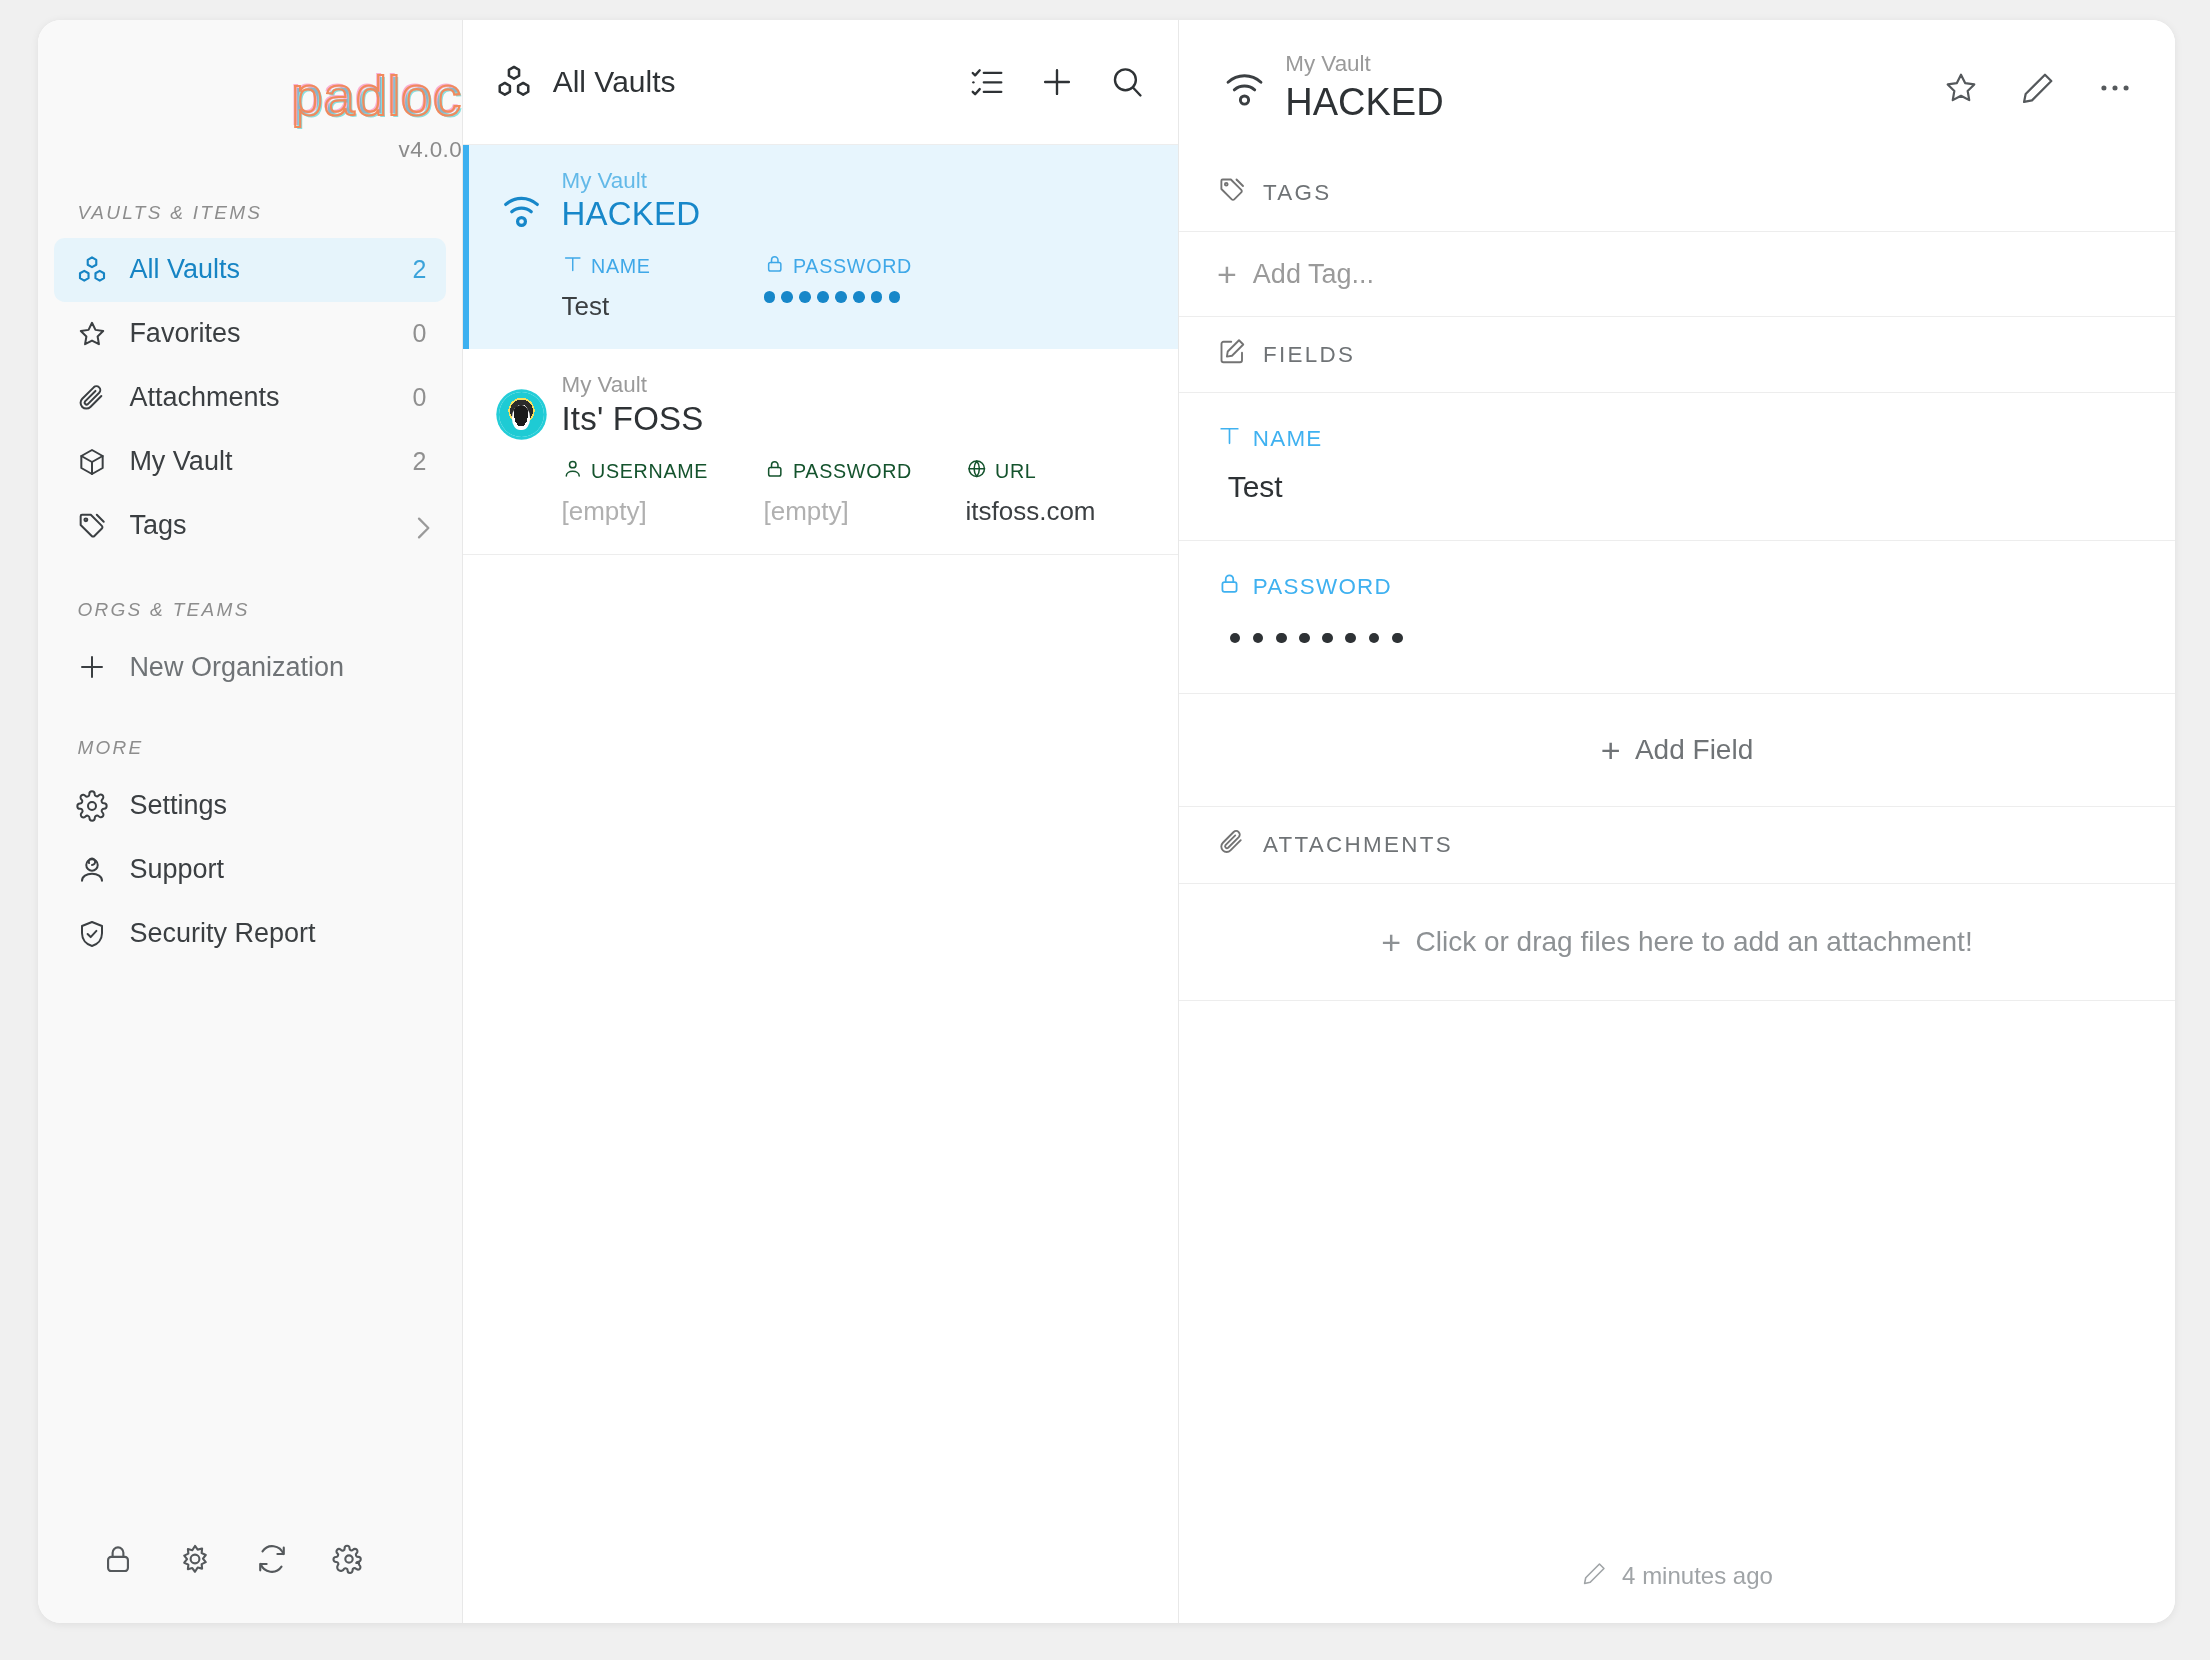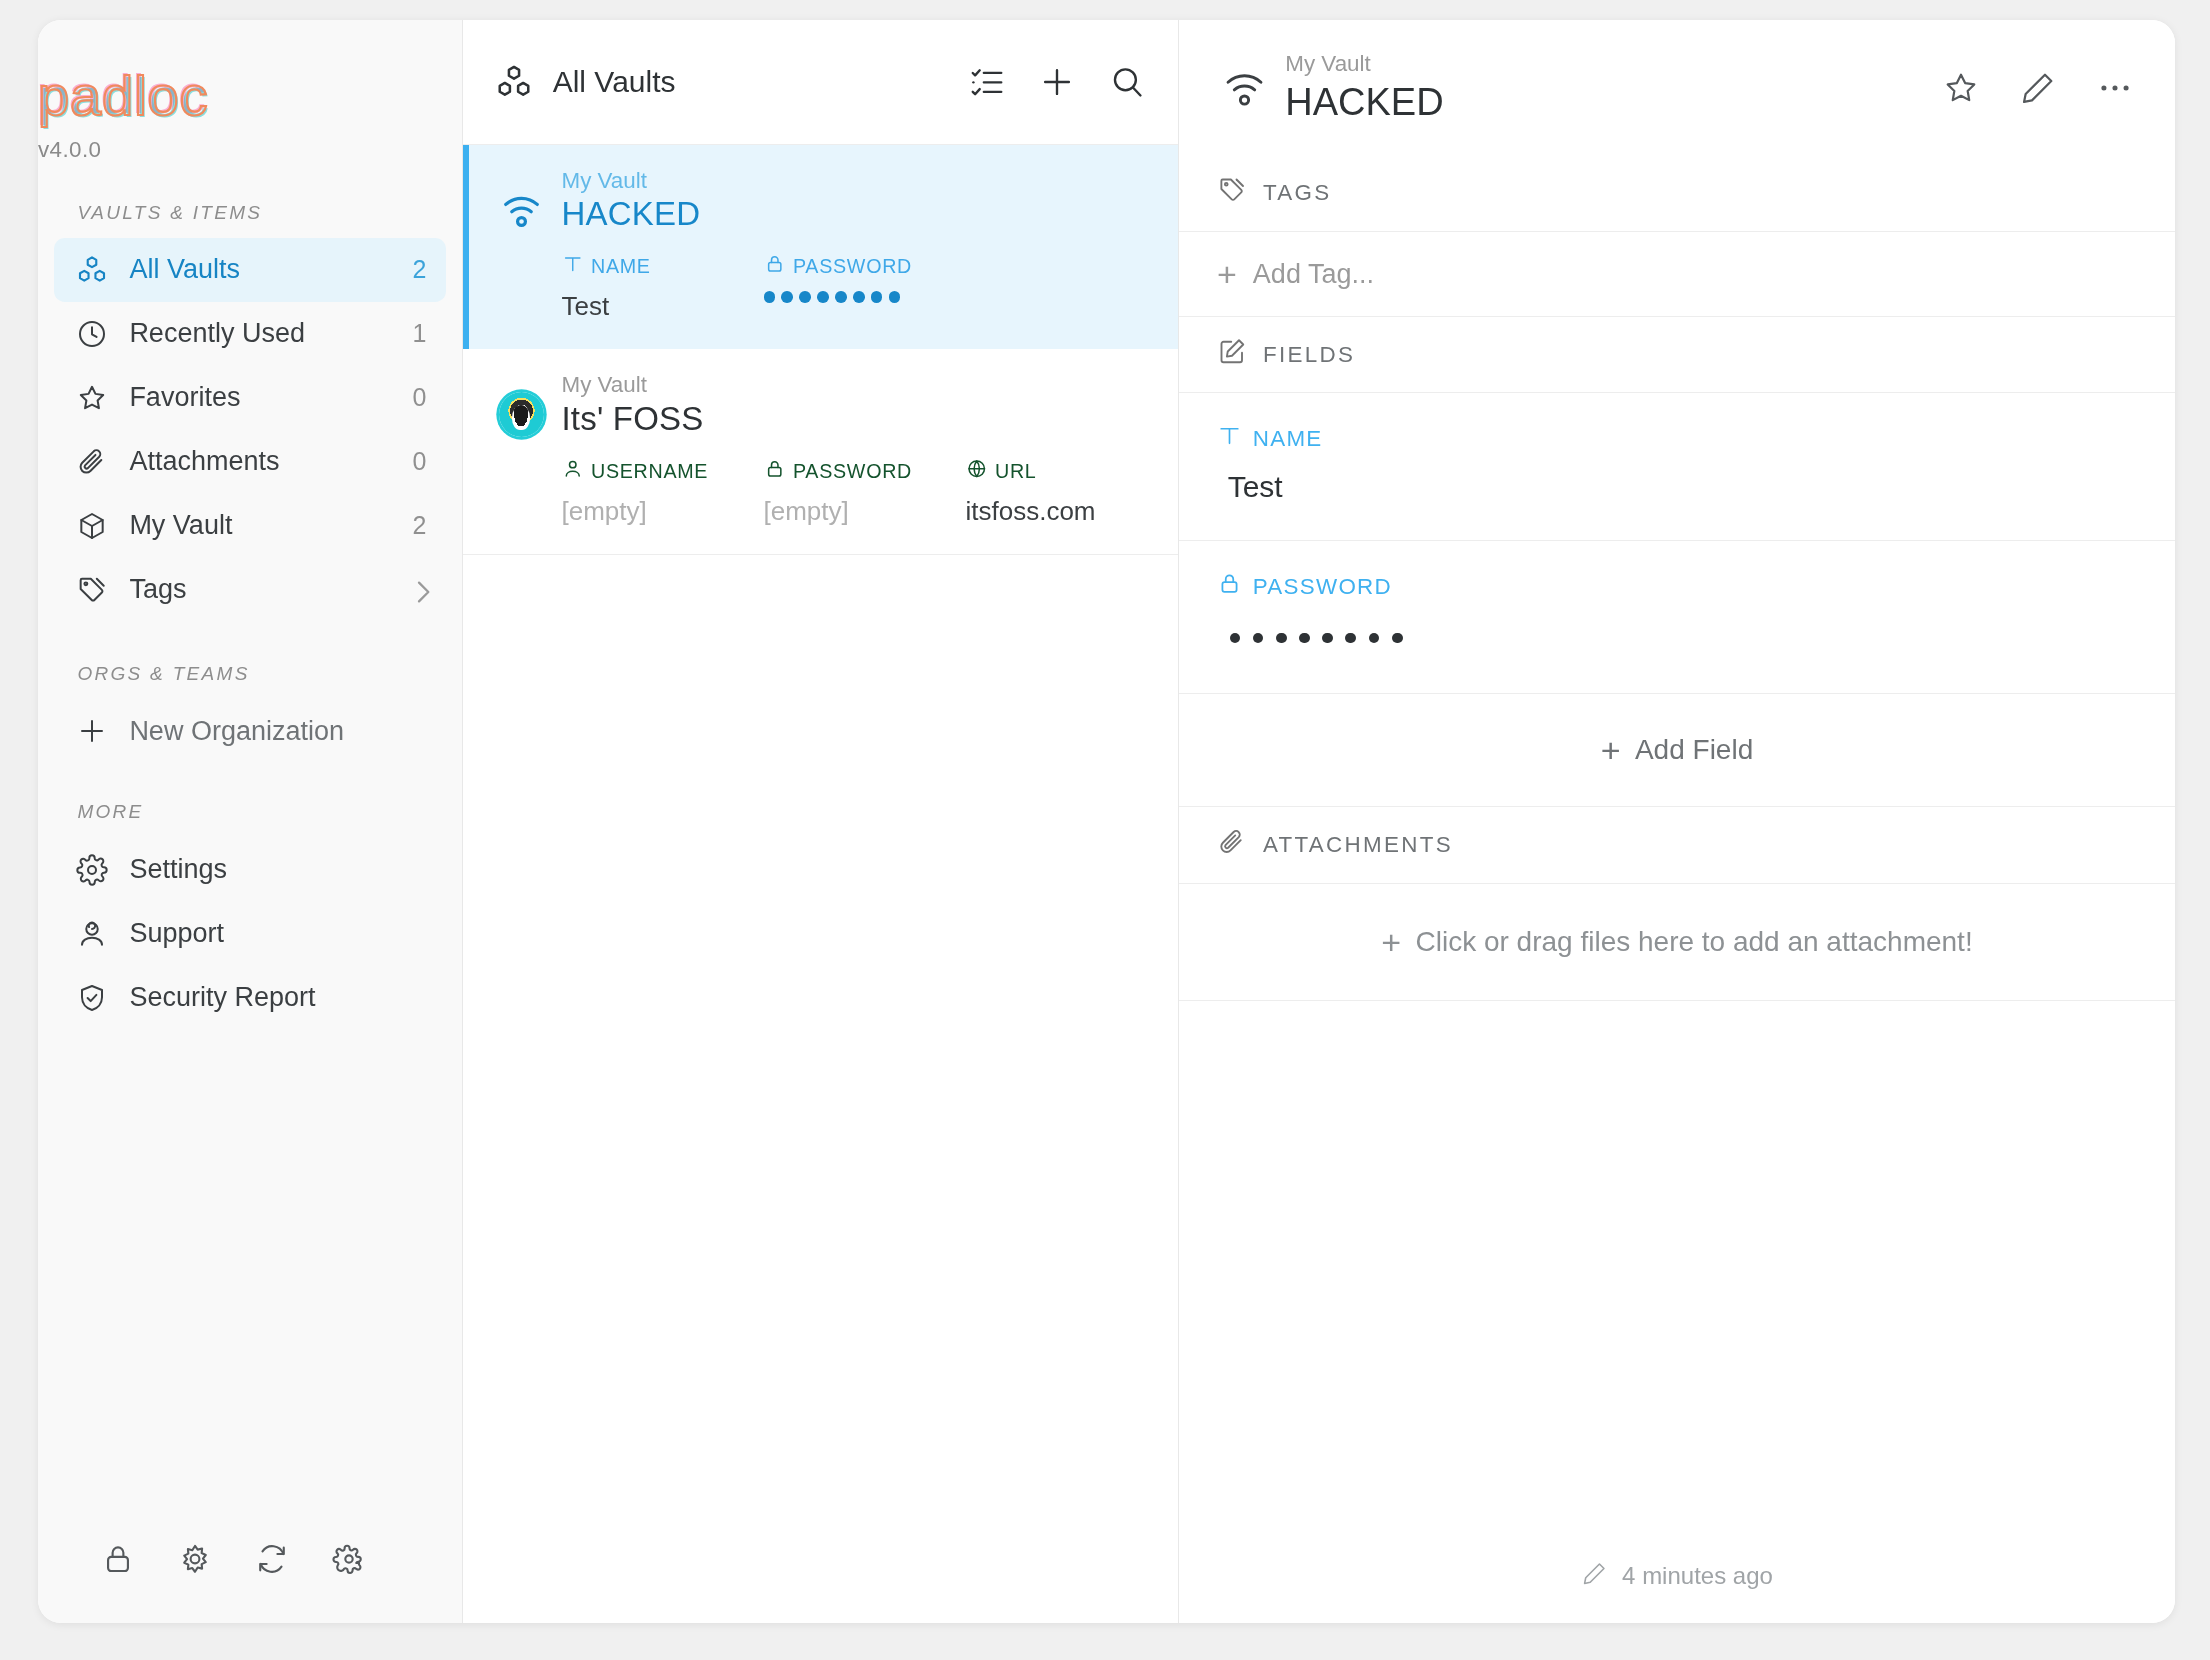--- a/index.html
+++ b/index.html
@@ -25,21 +25,21 @@
     width: 425px;
     flex: 0 0 425px;
     background: #f9f9f9;
     border-right: 1.8px solid #e8e8e8;
     display: flex;
     flex-direction: column;
     position: relative;
   }
   .logo-wrap {
     padding-top: 43px;
-    text-align: left;
+    text-align: right;
   }
   .logo {
     font-size: 56px;
     font-weight: 400;
     letter-spacing: 0.9px;
     color: transparent;
     -webkit-text-stroke: 2.2px #f08a5d;
     position: relative;
     display: inline-block;
     text-shadow: 1.8px 1.8px 0 rgba(0,190,190,0.45), -1.8px -1.8px 0 rgba(255,0,120,0.30);
@@ -313,30 +313,20 @@
           <svg viewBox="0 0 24 24" fill="none" stroke="currentColor" stroke-width="1.6" stroke-linecap="round" stroke-linejoin="round">
             <path d="M12 2.5l3.2 1.85v3.7L12 9.9 8.8 8.05v-3.7z"></path>
             <path d="M6.2 12.6l3.2 1.85v3.7L6.2 20 3 18.15v-3.7z"></path>
             <path d="M17.8 12.6l3.2 1.85v3.7L17.8 20l-3.2-1.85v-3.7z"></path>
           </svg>
         </span>
         <span class="nlabel">All Vaults</span>
         <span class="ncount">2</span>
       </div>
 
-      <div class="nav-item">
-        <span class="nic">
-          <svg viewBox="0 0 24 24" fill="none" stroke="currentColor" stroke-width="1.5" stroke-linecap="round" stroke-linejoin="round">
-            <circle cx="12" cy="12" r="9"></circle>
-              <path d="M12 7v5.2l3.4 2"></path>
-          </svg>
-        </span>
-        <span class="nlabel">Recently Used</span>
-        <span class="ncount">1</span>
-      </div>
 
       <div class="nav-item">
         <span class="nic">
           <svg viewBox="0 0 24 24" fill="none" stroke="currentColor" stroke-width="1.5" stroke-linecap="round" stroke-linejoin="round">
             <path d="M12 3.6l2.6 5.3 5.8.85-4.2 4.1 1 5.8-5.2-2.73L6.8 19.65l1-5.8-4.2-4.1 5.8-.85z"></path>
           </svg>
         </span>
         <span class="nlabel">Favorites</span>
         <span class="ncount">0</span>
       </div>

